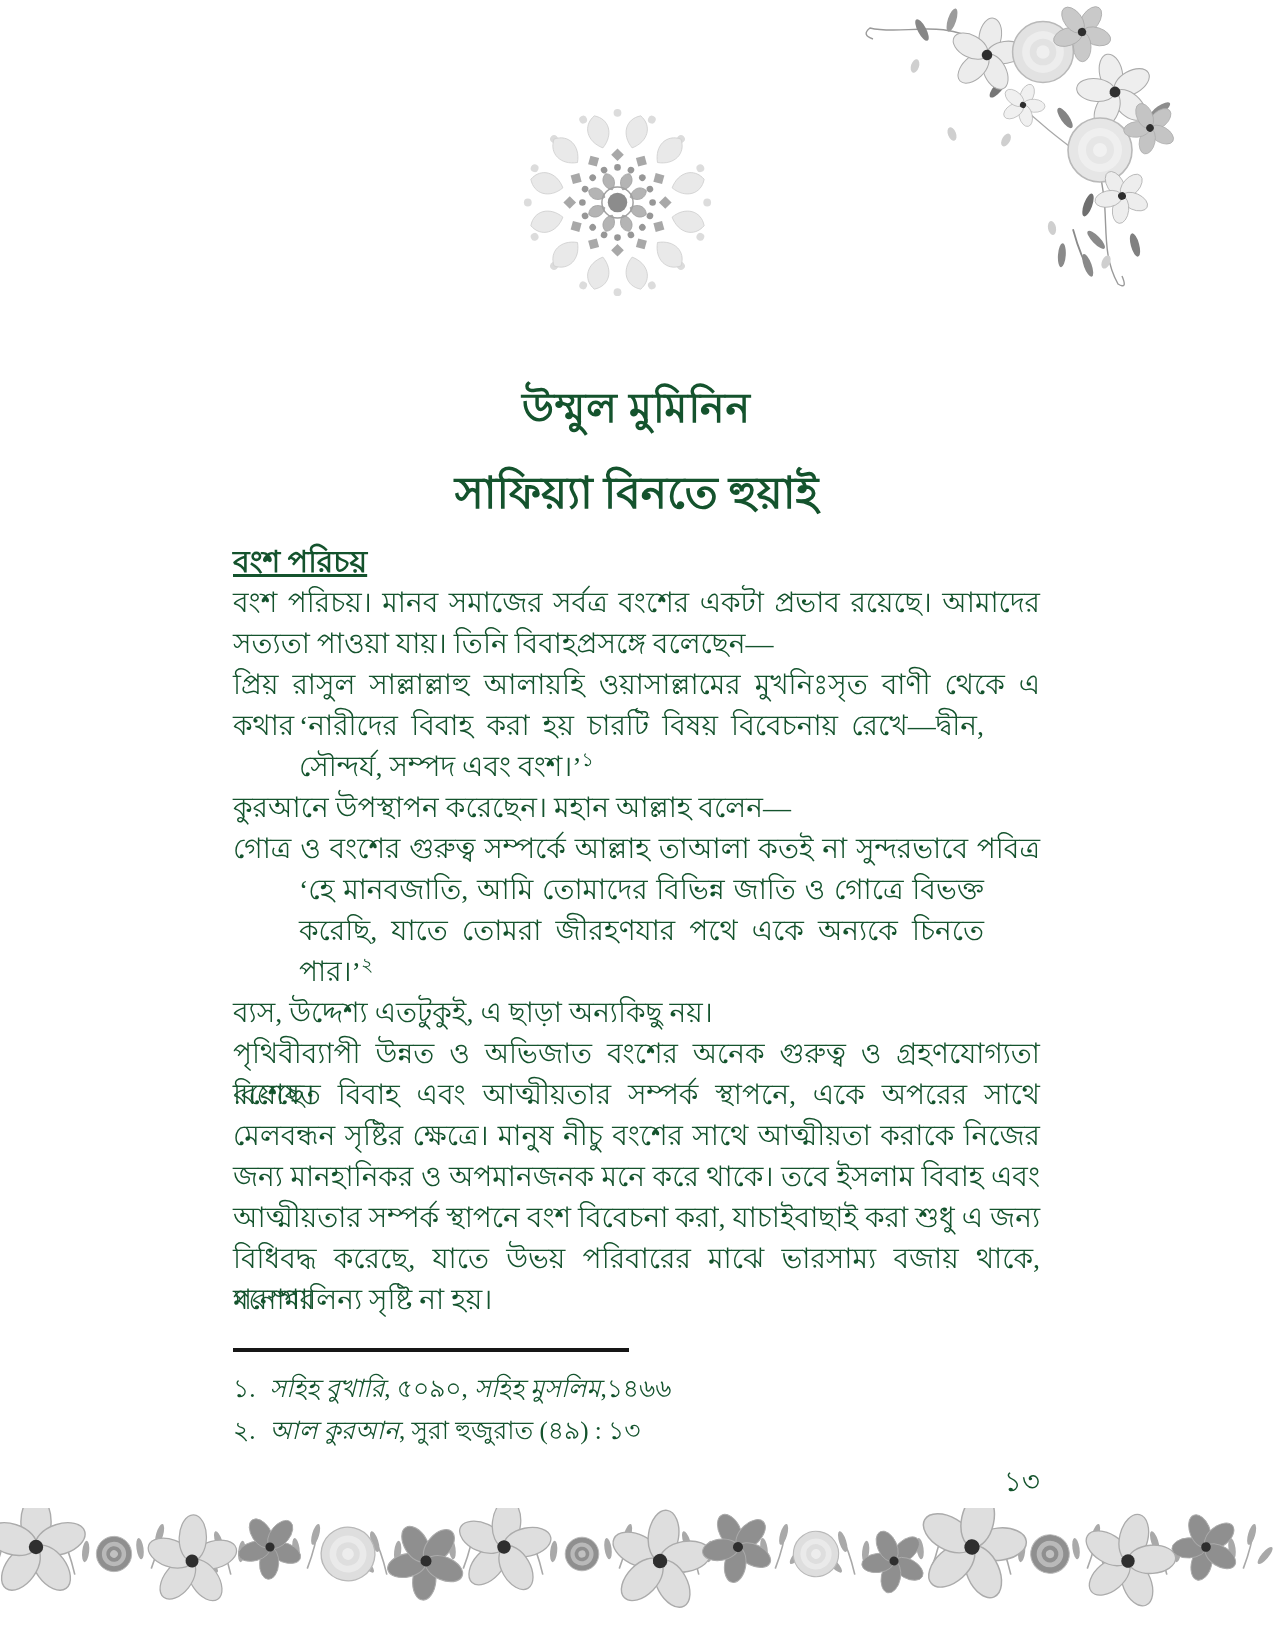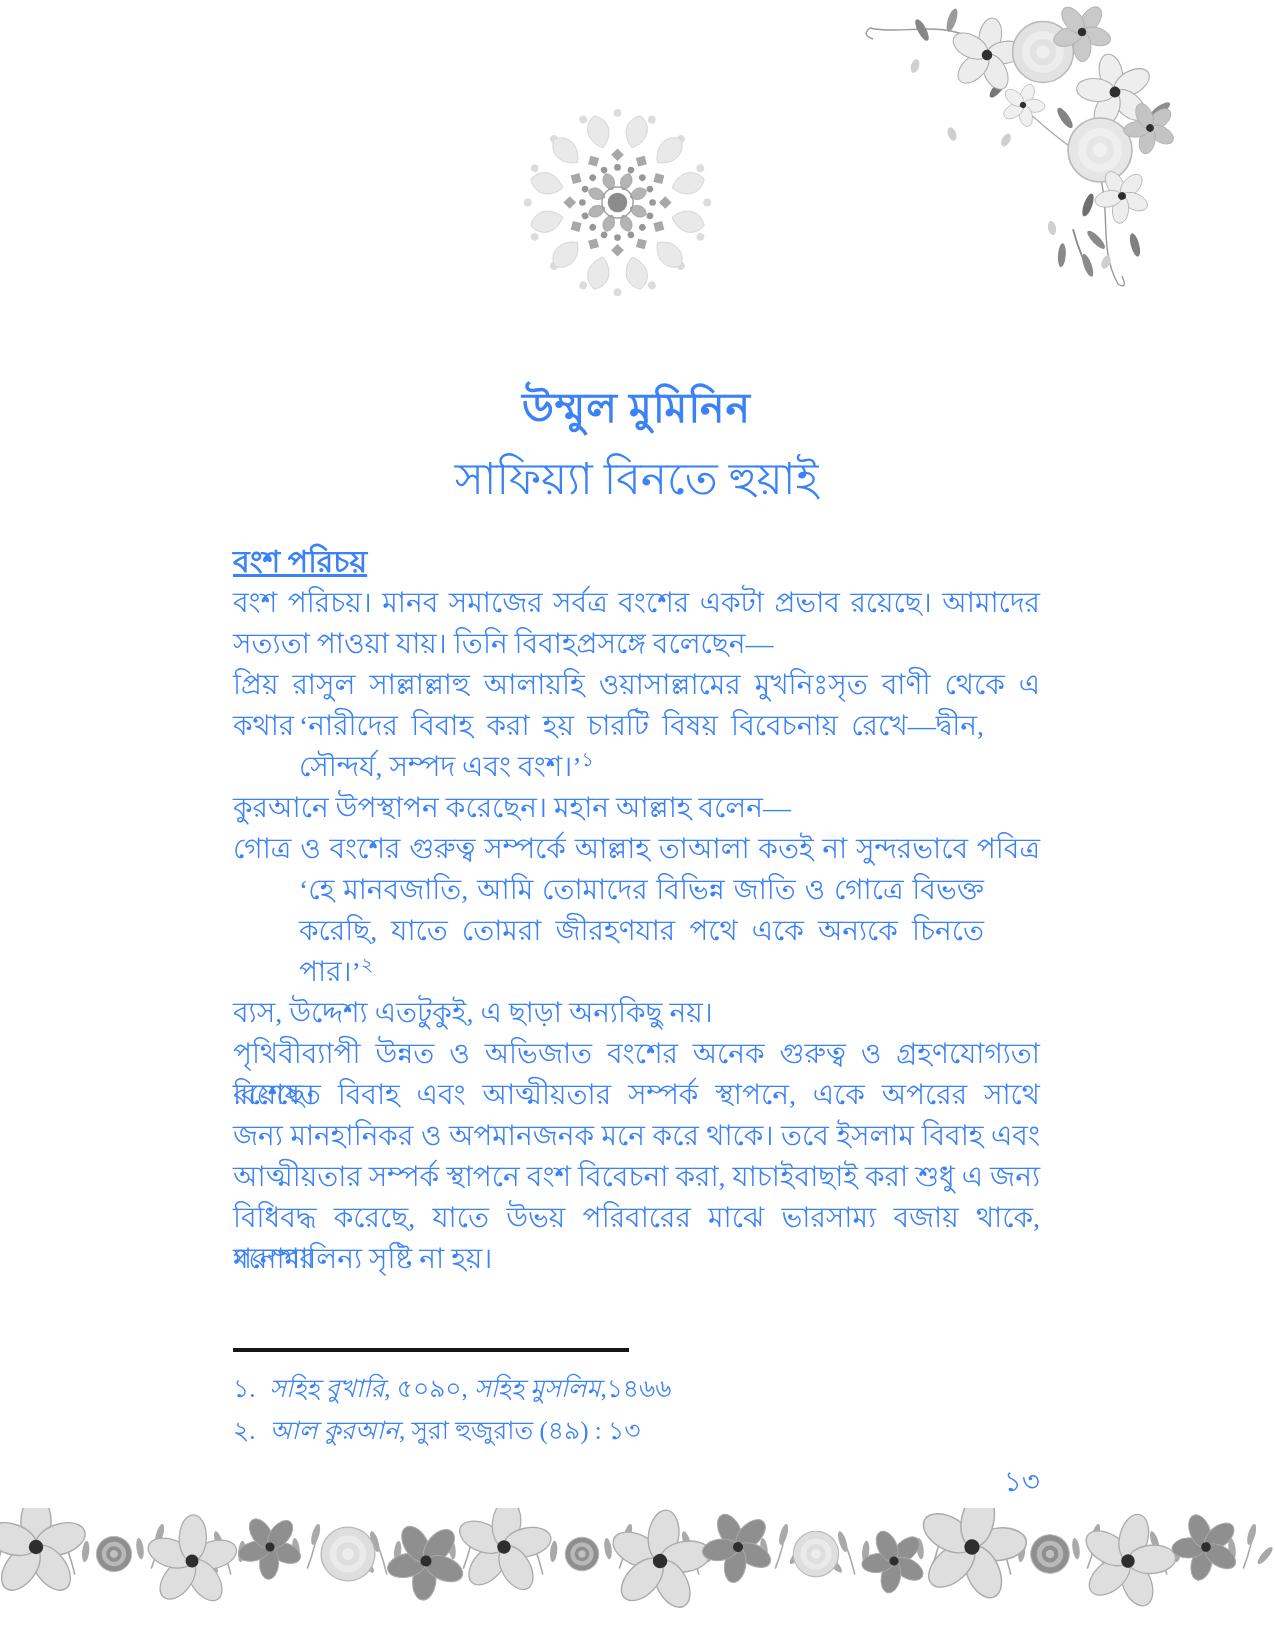--- a/index.html
+++ b/index.html
@@ -3,31 +3,31 @@
 <meta charset="utf-8">
 <style>
   html,body{margin:0;padding:0;background:#9a9a9a;}
   .page{
     position:relative;
     width:1275px;height:1650px;
     margin:0 auto;
     background:#ffffff;
     overflow:hidden;
     font-family:"Liberation Serif","DejaVu Serif",serif;
-    color:#3b82f6;
+    color:#14532d;
   }
   .abs{position:absolute;}
   
   .mandala{left:520px;top:105px;width:195px;height:195px;}
   .corner{left:860px;top:0;width:330px;height:295px;}
   .border-band{left:0;top:1508px;width:1275px;height:115px;}
   
   .title-block{left:233px;width:807px;text-align:center;}
   .t1{top:376px;font-size:41px;font-weight:bold;letter-spacing:1px;}
-  .t2{top:446px;font-size:44px;font-weight:normal;}
+  .t2{top:460px;font-size:44px;font-weight:bold;}
   .hon{top:500px;font-size:26px;}
   .heading{left:233px;top:538px;font-size:30px;font-weight:bold;text-decoration:underline;}
   
   .bodytext{left:233px;top:582px;width:807px;font-size:28px;}
   .ln{height:41px;line-height:41px;text-align:justify;text-align-last:justify;white-space:nowrap;}
   .ln{white-space:normal;}
   .ln.end{text-align:left;text-align-last:left;}
   .ln.q{padding-left:66px;padding-right:56px;}
   .sup{font-size:19px;vertical-align:super;line-height:0;}
   
@@ -184,20 +184,21 @@
     <div class="ln q">‘নারীদের বিবাহ করা হয় চারটি বিষয় বিবেচনায় রেখে—দ্বীন,</div>
     <div class="ln q end"><span>সৌন্দর্য, সম্পদ এবং বংশ।’</span><span class="sup">১</span></div>
     <div class="ln end">কুরআনে উপস্থাপন করেছেন। মহান আল্লাহ বলেন—</div>
     <div class="ln">গোত্র ও বংশের গুরুত্ব সম্পর্কে আল্লাহ তাআলা কতই না সুন্দরভাবে পবিত্র</div>
     <div class="ln q">‘হে মানবজাতি, আমি তোমাদের বিভিন্ন জাতি ও গোত্রে বিভক্ত</div>
     <div class="ln q">করেছি, যাতে তোমরা জীরহণযার পথে একে অন্যকে চিনতে</div>
     <div class="ln q end"><span>পার।’</span><span class="sup">২</span></div>
     <div class="ln end">ব্যস, উদ্দেশ্য এতটুকুই, এ ছাড়া অন্যকিছু নয়।</div>
     <div class="ln">পৃথিবীব্যাপী উন্নত ও অভিজাত বংশের অনেক গুরুত্ব ও গ্রহণযোগ্যতা রয়েছে।</div>
     <div class="ln">বিশেষত বিবাহ এবং আত্মীয়তার সম্পর্ক স্থাপনে, একে অপরের সাথে</div>
+    <div class="ln">মেলবন্ধন সৃষ্টির ক্ষেত্রে। মানুষ নীচু বংশের সাথে আত্মীয়তা করাকে নিজের</div>
     <div class="ln">জন্য মানহানিকর ও অপমানজনক মনে করে থাকে। তবে ইসলাম বিবাহ এবং</div>
     <div class="ln">আত্মীয়তার সম্পর্ক স্থাপনে বংশ বিবেচনা করা, যাচাইবাছাই করা শুধু এ জন্য</div>
     <div class="ln">বিধিবদ্ধ করেছে, যাতে উভয় পরিবারের মাঝে ভারসাম্য বজায় থাকে, পরস্পর</div>
     <div class="ln end">মনোমালিন্য সৃষ্টি না হয়।</div>
   </div>
 
   <div class="abs fn-rule"></div>
 
   <div class="abs footnotes">
     <div class="fn">

